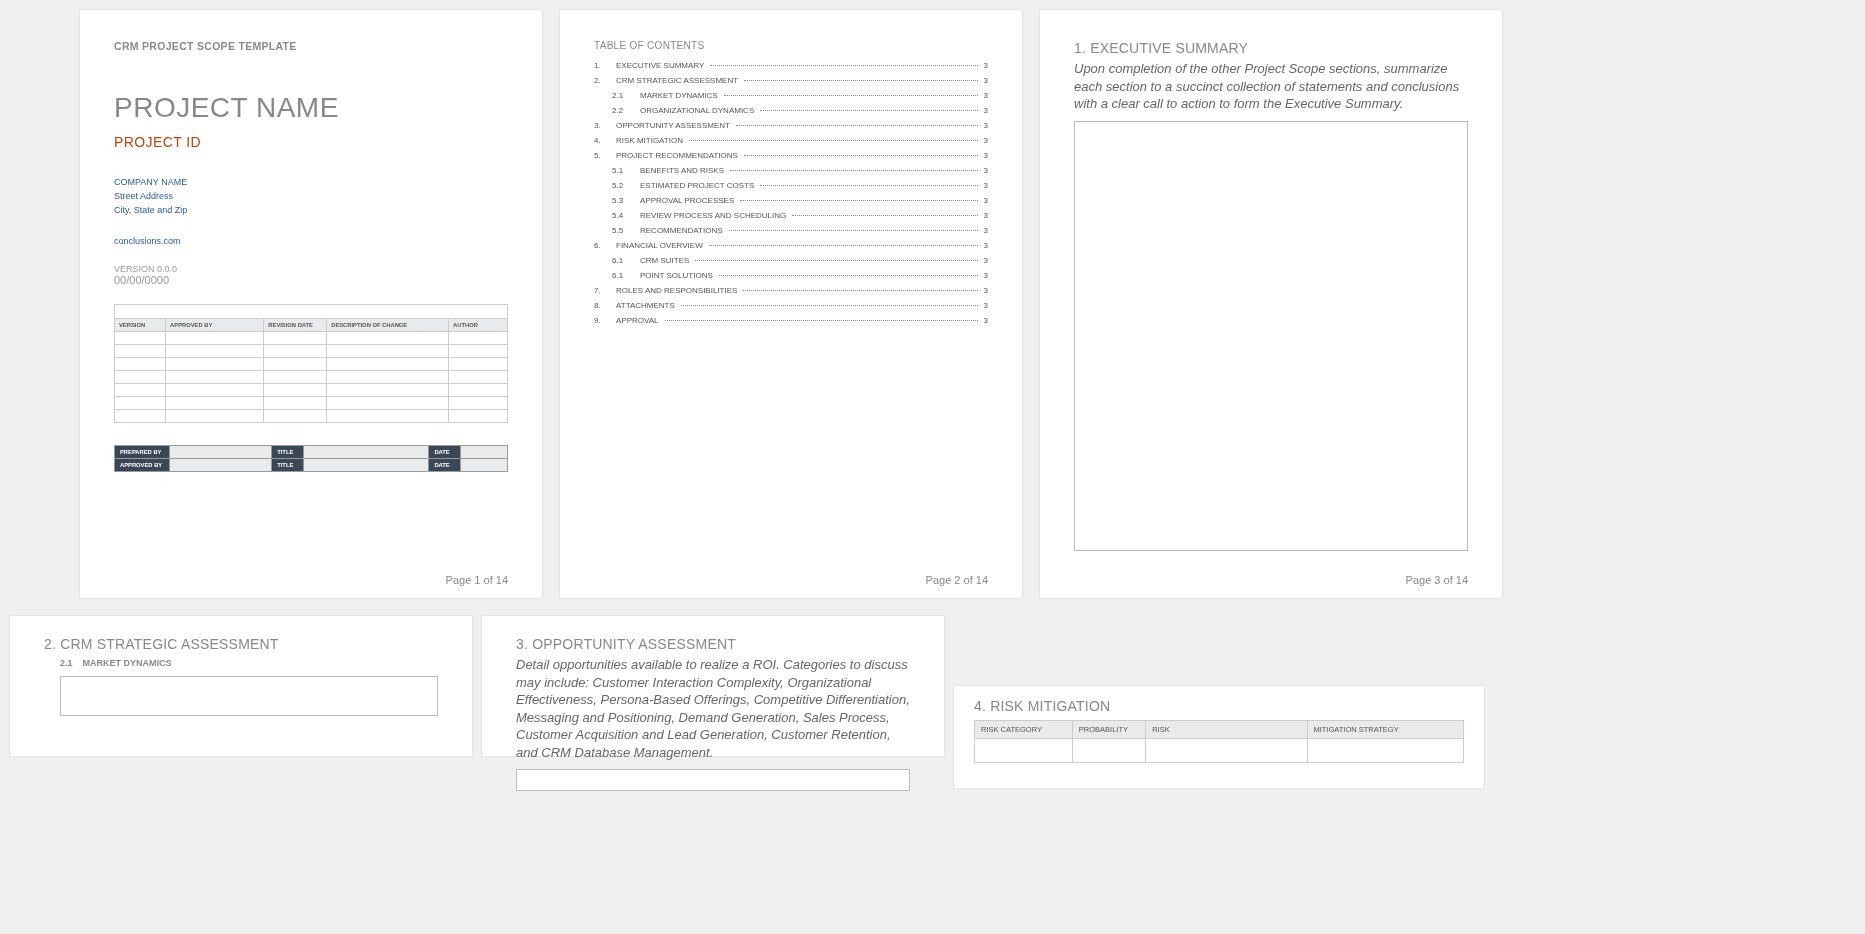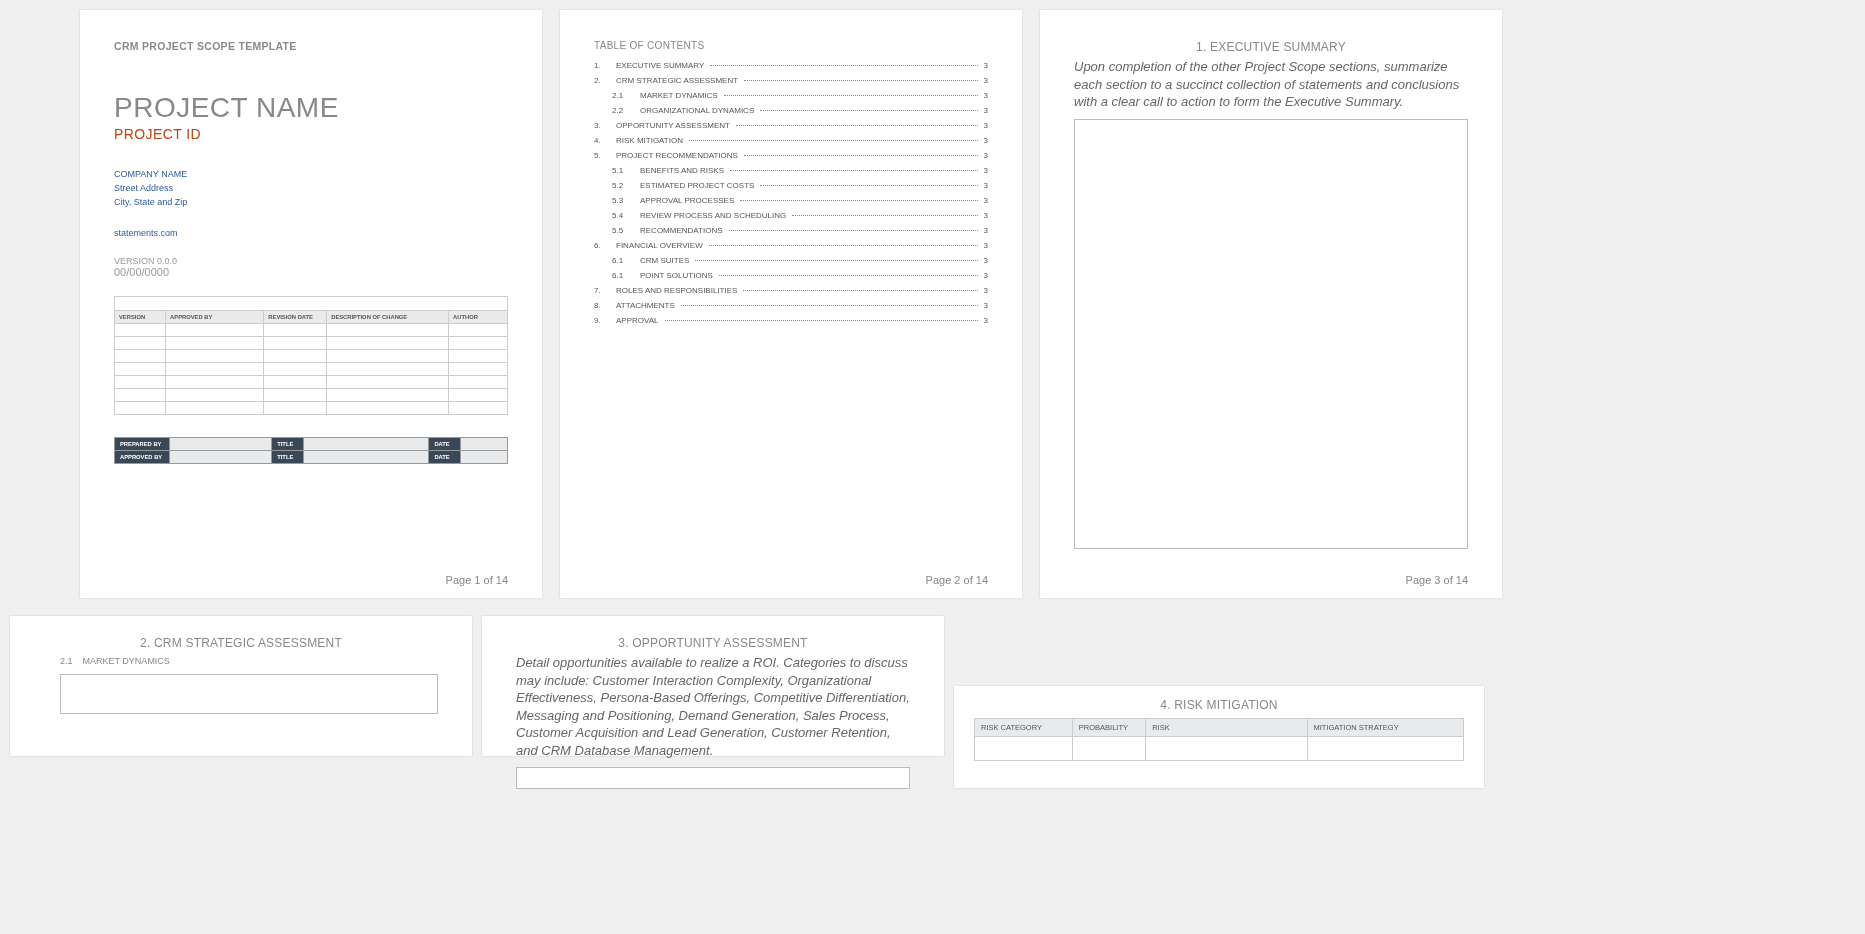--- a/index.html
+++ b/index.html
@@ -43,21 +43,21 @@
     font-size: 10.5px;
     font-weight: bold;
     letter-spacing: 0.3px;
     margin-bottom: 40px;
   }
   .proj-name {
     color: #888;
     font-size: 28px;
     font-weight: 300;
     letter-spacing: 0.5px;
-    margin-bottom: 2px;
+    margin-bottom: 10px;
   }
   .proj-id {
     color: #c2410c;
     font-size: 14px;
     font-weight: 300;
     letter-spacing: 0.4px;
     margin-bottom: 26px;
   }
   .company-info {
     color: #2b5a9b;
@@ -160,24 +160,23 @@
     border-bottom: 1.2px dotted #888;
     margin: 0 2px;
     position: relative;
     top: -2.5px;
   }
   .toc-pg { flex-shrink: 0; padding-left: 4px; }
 
   
   .sec-heading {
     color: #888;
-    font-size: 12px;
+    font-size: 14px;
     letter-spacing: 0.2px;
     margin-bottom: 4px;
-    text-align: center;
   }
   .sec-desc {
     color: #666;
     font-size: 13px;
     line-height: 1.35;
     margin-bottom: 8px;
     font-style: italic;
   }
   .bigbox {
     border: 1px solid #bbb;
@@ -190,20 +189,21 @@
     height: 40px;
     width: 100%;
     background: #fff;
   }
   .sub-heading {
     color: #888;
     font-size: 9px;
     padding-left: 16px;
     margin-top:6px;
     margin-bottom: 8px;
+    font-weight: bold;
   }
 
   
   .risk-table {
     width: 100%;
     border-collapse: collapse;
     font-size: 7.5px;
     margin-top: 6px;
     border-radius: 17px;
   }
@@ -228,21 +228,21 @@
 
   <div class="page">
     <div class="tmpl-title">CRM PROJECT SCOPE TEMPLATE</div>
     <div class="proj-name">PROJECT NAME</div>
     <div class="proj-id">PROJECT ID</div>
     <div class="company-info">
       <div>COMPANY NAME</div>
       <div>Street Address</div>
       <div>City, State and Zip</div>
     </div>
-    <div class="web">statements.com</div>
+    <div class="web">conclusions.com</div>
     <div class="version">VERSION 0.0.0</div>
     <div class="date">00/00/0000</div>
 
     <table class="vh-table">
       <tbody>
           <tr>
             <td colspan="5" class="vh-title">VERSION HISTORY</td>
           </tr>
       <tr>
         <th style="width:13%">VERSION</th>

